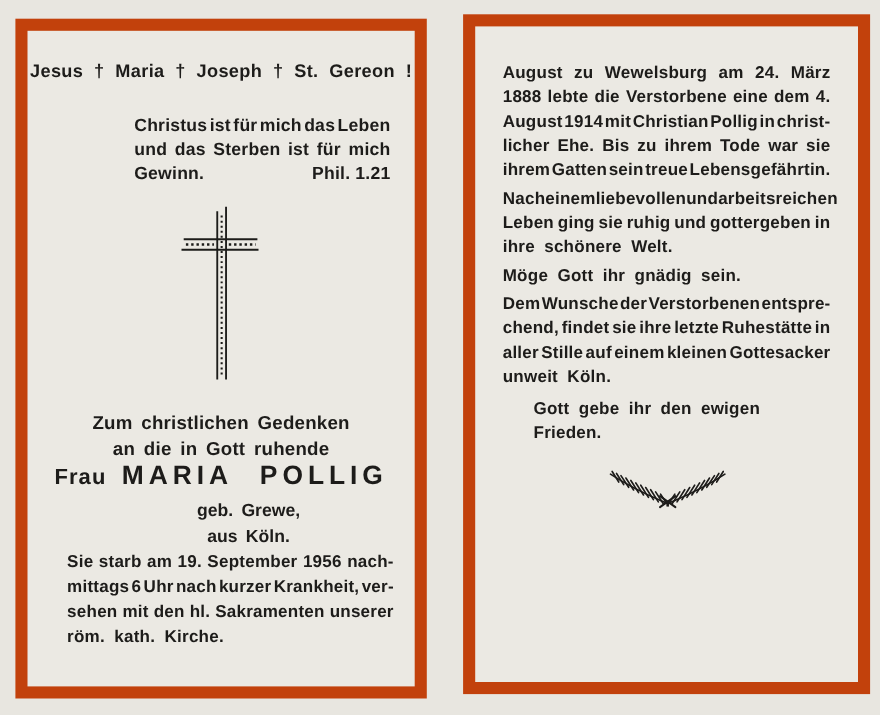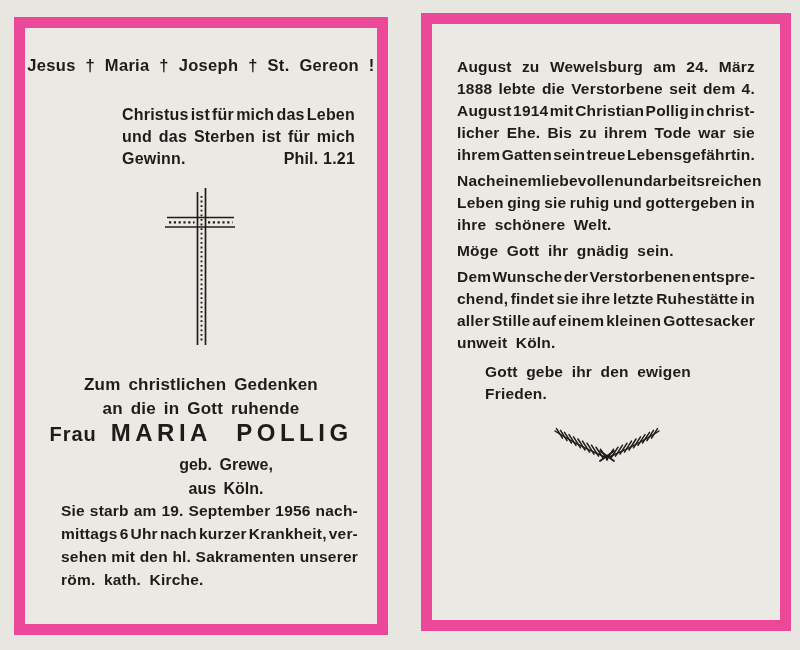--- a/index.html
+++ b/index.html
@@ -6,21 +6,21 @@
   body{
     width:800px;height:650px;position:relative;overflow:hidden;
     background:#e8e6e0;
     font-family:"Liberation Sans","DejaVu Sans",sans-serif;
     color:#1d1c1a;
     -webkit-font-smoothing:antialiased;
   }
   .card{
     position:absolute;
     background:#ebe9e3;
-    border:11px solid #ec4899;
+    border:11px solid #c2410c;
     box-sizing:border-box;
   }
   #card-left{left:14px;top:17px;width:374px;height:618px;}
   #card-right{left:421px;top:13px;width:370px;height:618px;}
   .inner{position:relative;width:100%;height:100%;}
 
   
   .para{font-size:15.5px;font-weight:700;line-height:22px;letter-spacing:.2px;}
   .jline{display:flex;justify-content:space-between;}
   .jline span{white-space:nowrap;}
@@ -163,21 +163,21 @@
             <span>Wewelsburg</span>
             <span>am</span>
             <span>24.</span>
             <span>März</span>
           </div>
           <div class="jline">
             <span>1888</span>
             <span>lebte</span>
             <span>die</span>
             <span>Verstorbene</span>
-            <span>seit</span>
+            <span>eine</span>
             <span>dem</span>
             <span>4.</span>
           </div>
           <div class="jline">
             <span>August</span>
             <span>1914</span>
             <span>mit</span>
             <span>Christian</span>
             <span>Pollig</span>
             <span>in</span>

